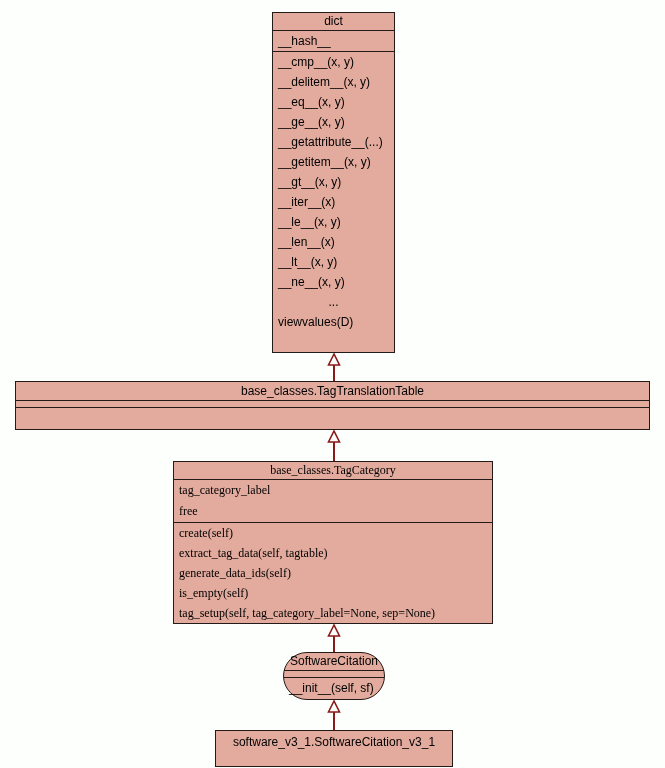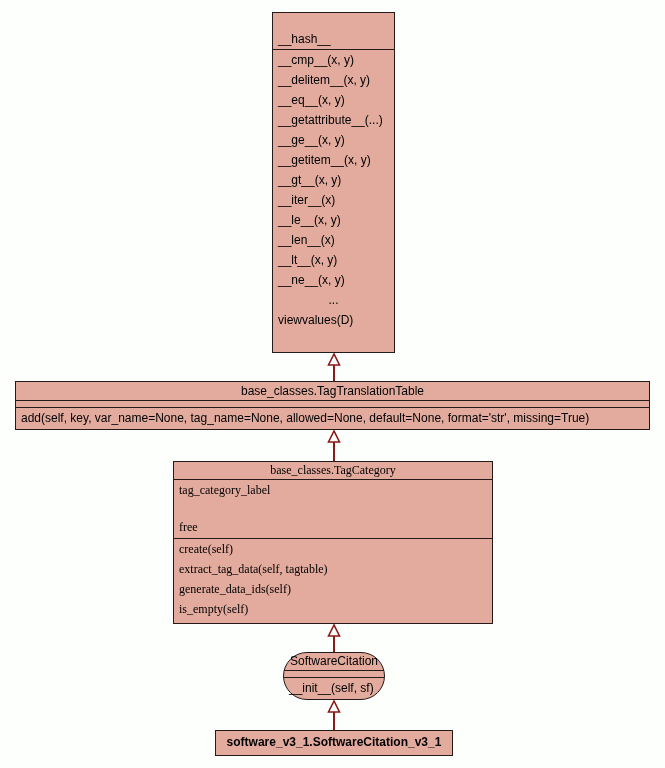--- a/index.html
+++ b/index.html
@@ -27,87 +27,88 @@
     white-space: nowrap;
     overflow: hidden;
   }
   .row {
     line-height: 20px;
     height: 20px;
     padding: 0 5px;
     white-space: nowrap;
     overflow: hidden;
   }
-  .attr-end { border-bottom: 1px solid #241a17; margin-top: 16px; }
+  .attr-end { border-bottom: 1px solid #241a17; }
   .empty-sect { height: 6px; border-bottom: 1px solid #241a17; }
   .center { text-align: center; }
   .arrow { position: absolute; display: block; }
 </style>
 </head>
 <body>
 
 <div class="canvas">
 
   <div class="cbox" style="left:272px; top:12px; width:123px; height:341px;">
+    <div class="ctitle">dict</div>
     <div class="row attr-end">__hash__</div>
     <div class="row">__cmp__(x, y)</div>
     <div class="row">__delitem__(x, y)</div>
     <div class="row">__eq__(x, y)</div>
+    <div class="row">__ge__(x, y)</div>
     <div class="row">__getattribute__(...)</div>
-    <div class="row">__ge__(x, y)</div>
     <div class="row">__getitem__(x, y)</div>
     <div class="row">__gt__(x, y)</div>
     <div class="row">__iter__(x)</div>
     <div class="row">__le__(x, y)</div>
     <div class="row">__len__(x)</div>
     <div class="row">__lt__(x, y)</div>
     <div class="row">__ne__(x, y)</div>
     <div class="row center">...</div>
     <div class="row">viewvalues(D)</div>
   </div>
 
   <svg class="arrow" style="left:324px; top:353px;" width="20" height="28" viewBox="0 0 20 28">
     <polygon points="10,1 4.5,12 15.5,12" fill="#fdfffd" stroke="#8b1a1a" stroke-width="1.6"></polygon>
     <line x1="10" y1="12" x2="10" y2="28" stroke="#8b1a1a" stroke-width="2"></line>
   </svg>
 
   <div class="cbox" style="left:15px; top:381px; width:635px; height:49px;">
     <div class="ctitle" style="line-height:18px; height:18px;">base_classes.TagTranslationTable</div>
     <div class="empty-sect"></div>
-    <div class="row" style="line-height:21px; height:21px;">add(self, key, var_name=None, tag_name=None, allowed=None, default=None, format='str', missing=True)</div>
   </div>
 
   <svg class="arrow" style="left:324px; top:430px;" width="20" height="31" viewBox="0 0 20 31">
     <polygon points="10,1 4.5,12 15.5,12" fill="#fdfffd" stroke="#8b1a1a" stroke-width="1.6"></polygon>
     <line x1="10" y1="12" x2="10" y2="31" stroke="#8b1a1a" stroke-width="2"></line>
   </svg>
 
   <div class="cbox" style="left:173px; top:461px; width:320px; height:163px;font-family:Liberation Serif, serif;">
     <div class="ctitle">base_classes.TagCategory</div>
     <div class="row" style="line-height:21px; height:21px;">tag_category_label</div>
     <div class="row attr-end" style="line-height:21px; height:21px;">free</div>
     <div class="row">create(self)</div>
     <div class="row">extract_tag_data(self, tagtable)</div>
     <div class="row">generate_data_ids(self)</div>
     <div class="row">is_empty(self)</div>
+    <div class="row">tag_setup(self, tag_category_label=None, sep=None)</div>
   </div>
 
   <svg class="arrow" style="left:324px; top:624px;" width="20" height="28" viewBox="0 0 20 28">
     <polygon points="10,1 4.5,12 15.5,12" fill="#fdfffd" stroke="#8b1a1a" stroke-width="1.6"></polygon>
     <line x1="10" y1="12" x2="10" y2="28" stroke="#8b1a1a" stroke-width="2"></line>
   </svg>
 
   <div class="cbox" style="left:283px; top:652px; width:102px; height:48px;border-radius:24px;">
     <div class="ctitle">SoftwareCitation</div>
     <div class="empty-sect"></div>
     <div class="row" style="line-height:21px; height:21px;">__init__(self, sf)</div>
   </div>
 
   <svg class="arrow" style="left:324px; top:700px;" width="20" height="30" viewBox="0 0 20 30">
     <polygon points="10,1 4.5,12 15.5,12" fill="#fdfffd" stroke="#8b1a1a" stroke-width="1.6"></polygon>
     <line x1="10" y1="12" x2="10" y2="30" stroke="#8b1a1a" stroke-width="2"></line>
   </svg>
 
-  <div class="cbox" style="left:215px; top:730px; width:238px; height:26px;font-weight:bold;">
+  <div class="cbox" style="left:215px; top:730px; width:238px; height:37px;">
     <div class="ctitle" style="border-bottom:none; line-height:23px; height:23px;">software_v3_1.SoftwareCitation_v3_1</div>
   </div>
 
 </div>
 
 </body></html>

